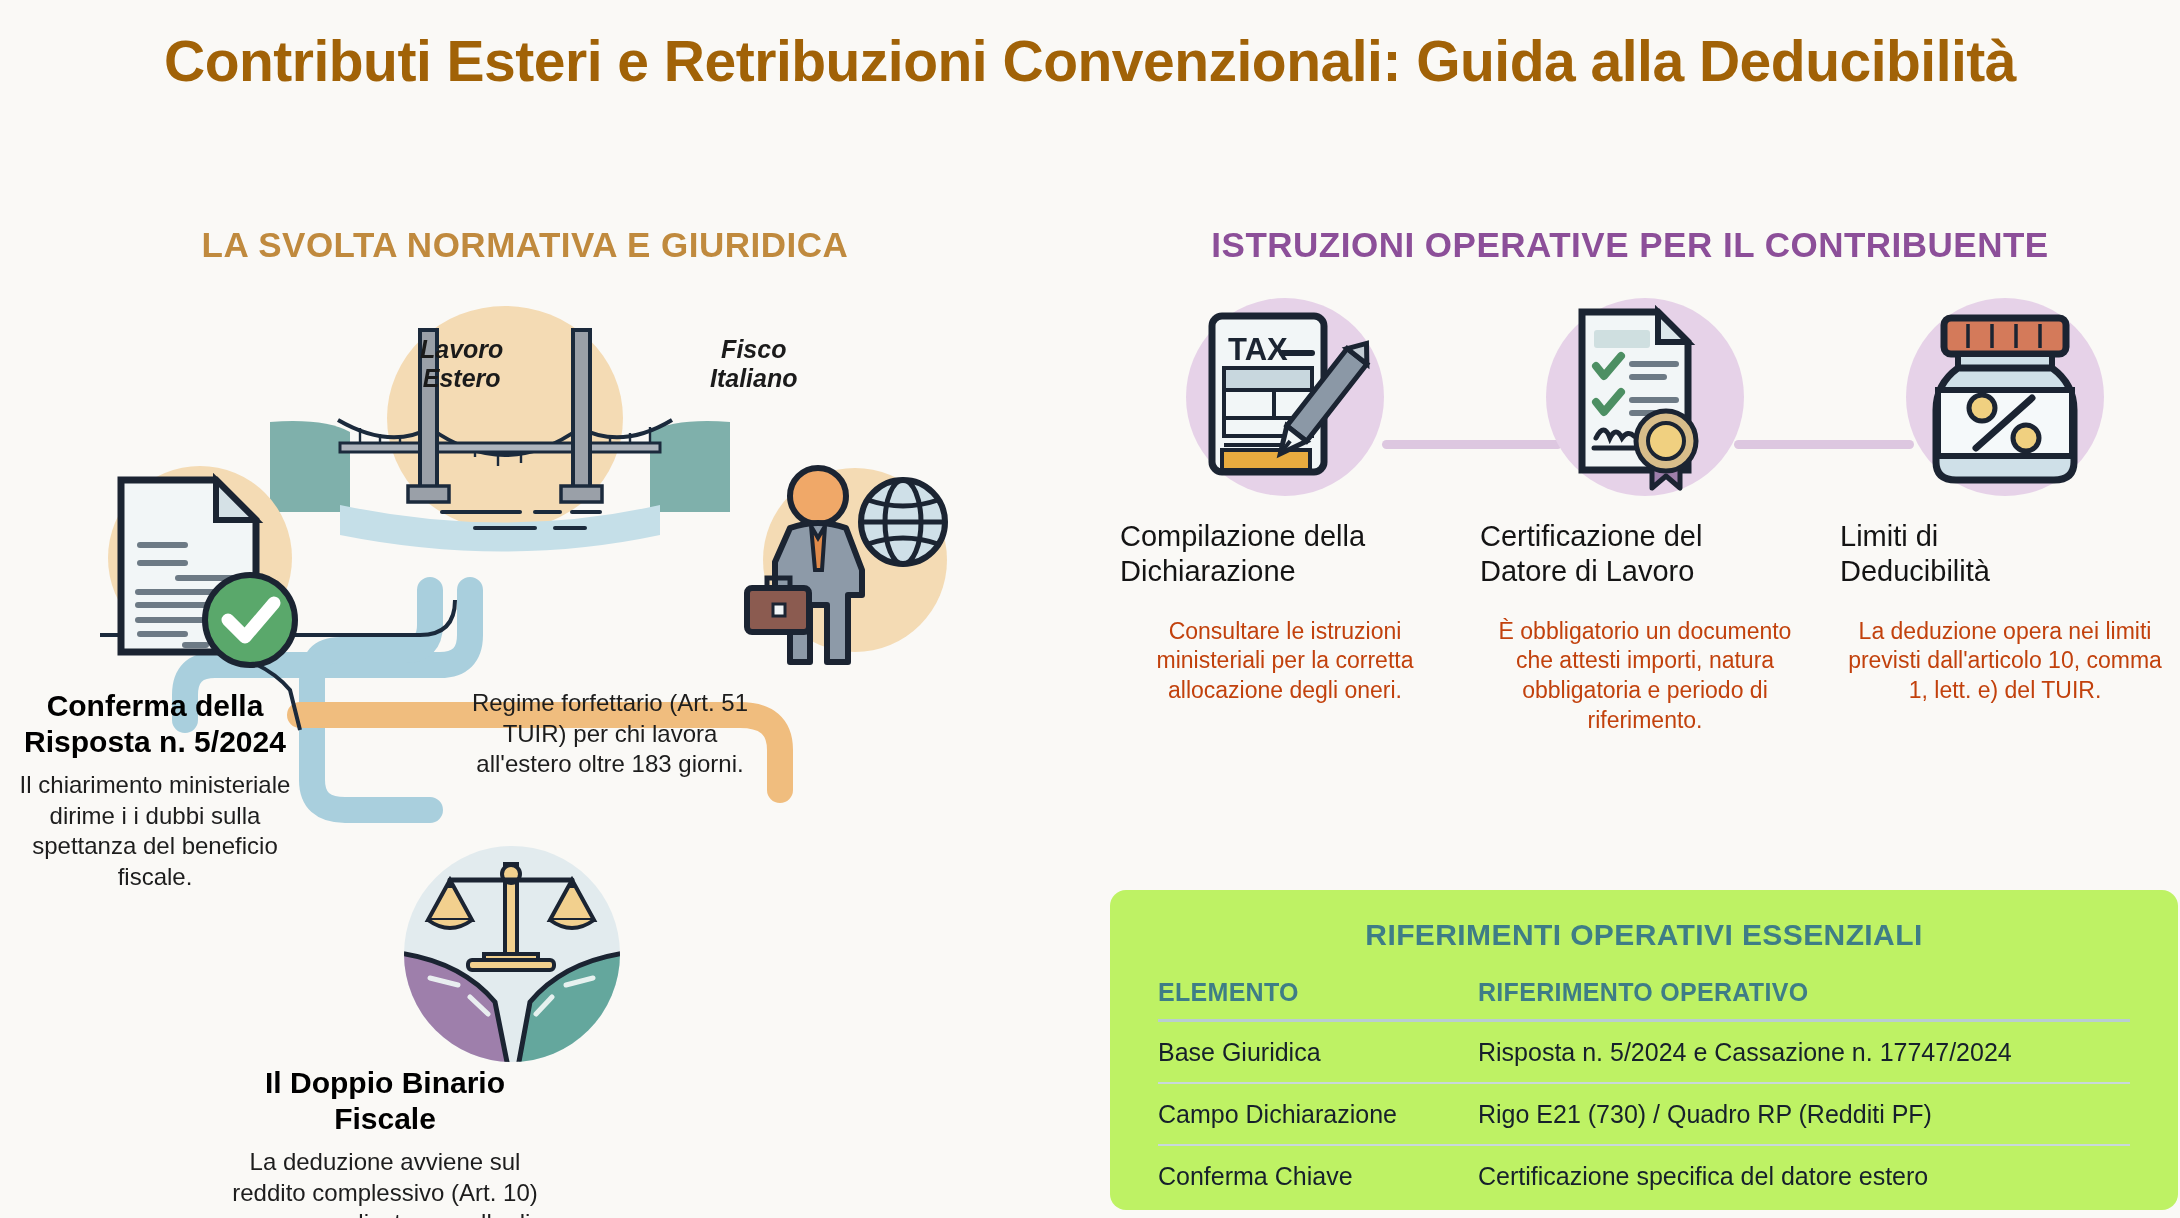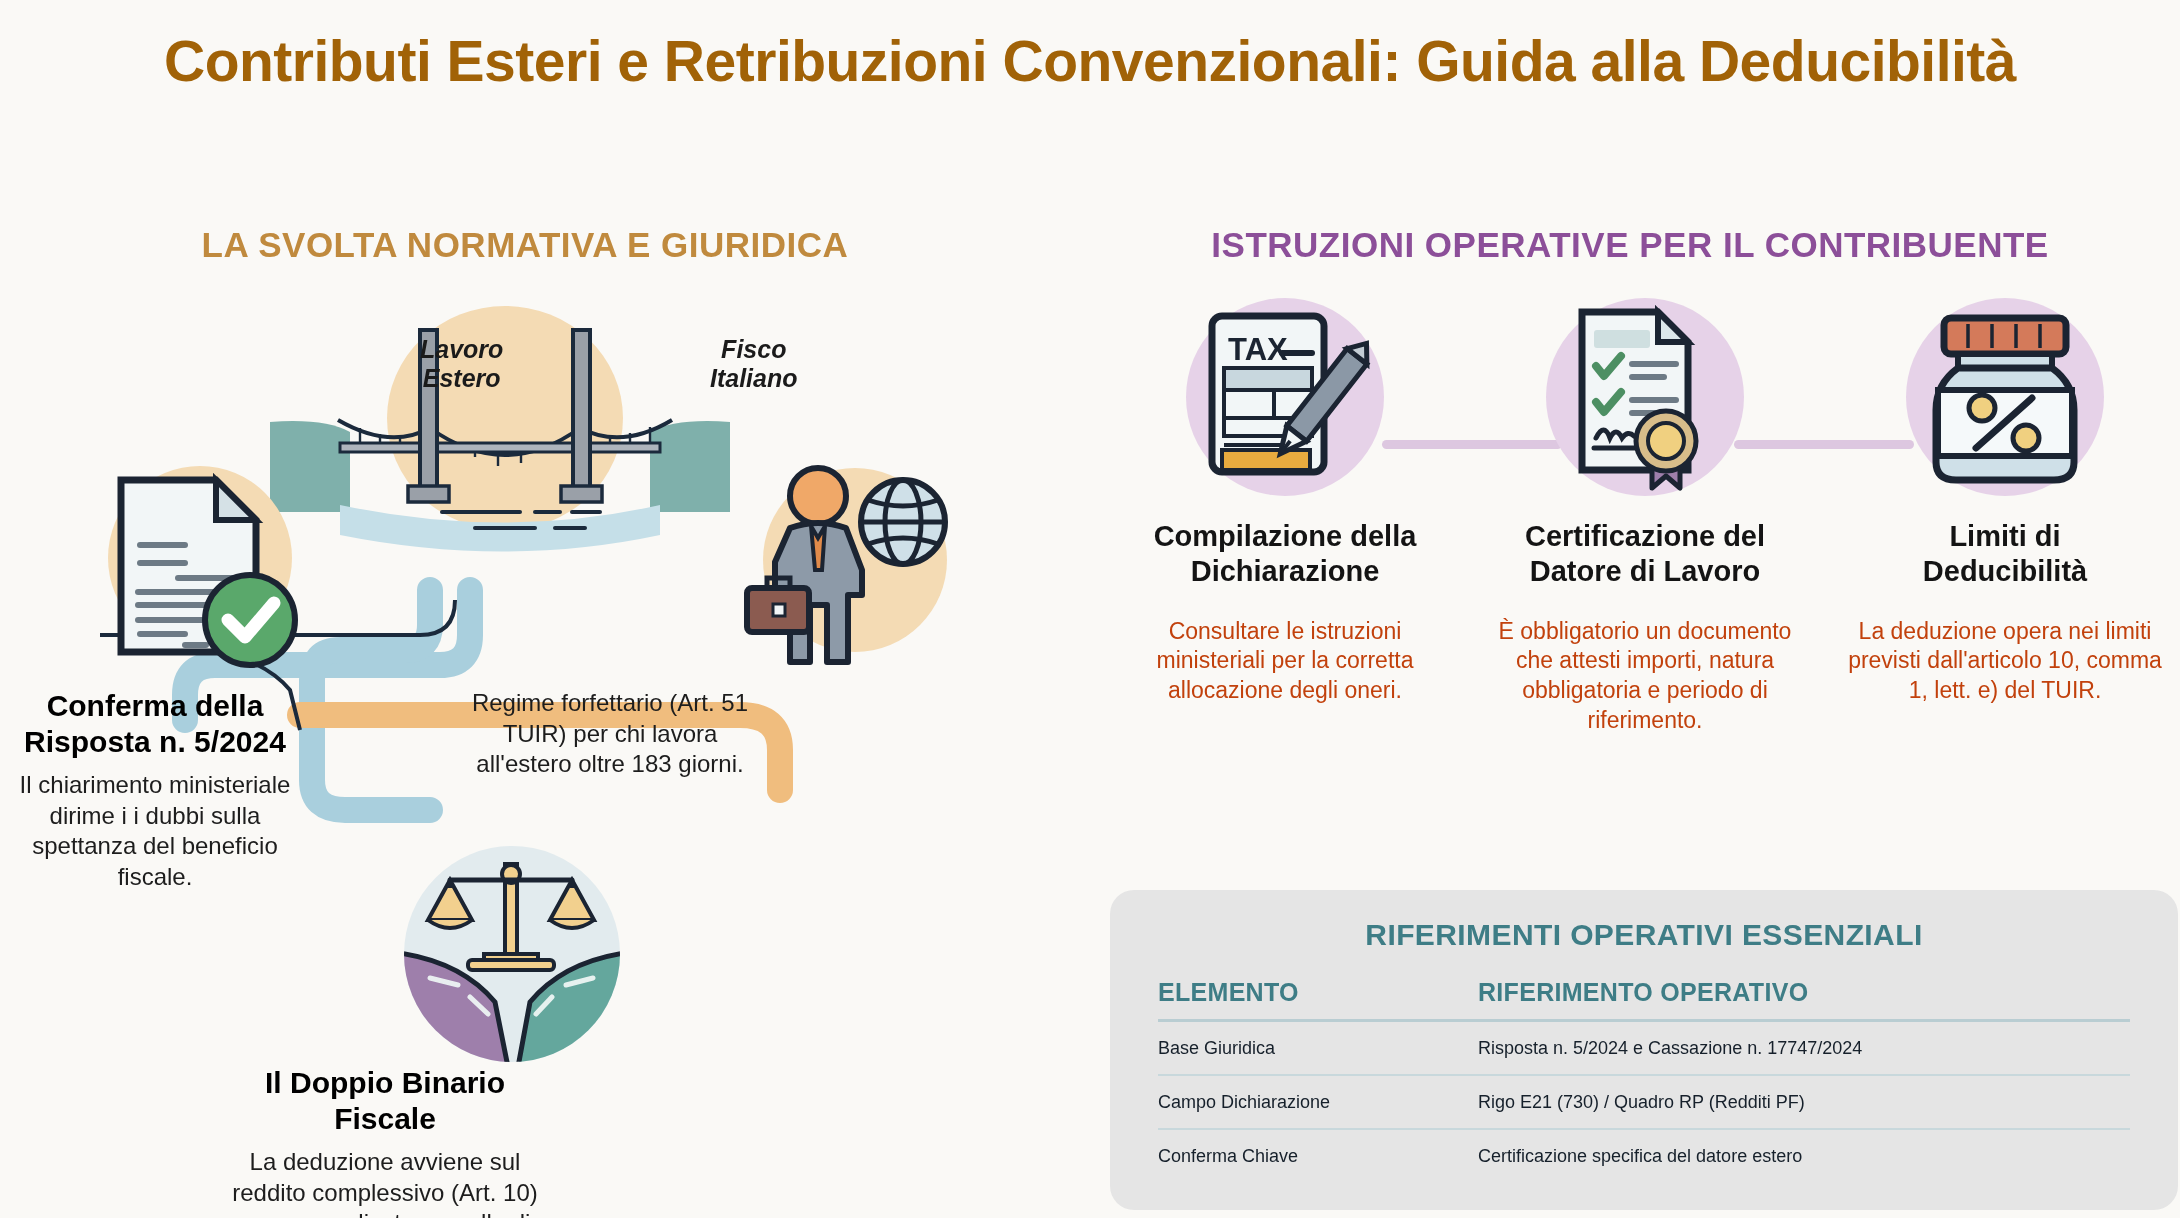--- a/index.html
+++ b/index.html
@@ -187,43 +187,42 @@
   .step-icon-svg {
     position: absolute;
     top: 8px;
     left: 50%;
     transform: translateX(-50%);
     width: 198px;
     height: 198px;
   }
   .step-title {
     margin-top: 14px;
-    text-align: center;
     font-size: 29px;
-    font-weight: bold;
+    font-weight: normal;
     color: #141414;
     line-height: 1.2;
   }
   .step-body {
     margin-top: 28px;
     text-align: center;
     font-size: 23px;
     color: #c2410c;
     line-height: 1.3;
   }
 
   
   .ref-box {
     position: absolute;
     top: 600px;
     left: -10px;
     width: 1068px;
     height: 320px;
-    background: #e5e5e5;
-    border-radius: 24px;
+    background: #bef264;
+    border-radius: 16px;
   }
   .ref-title {
     margin-top: 28px;
     text-align: center;
     font-size: 30px;
     font-weight: bold;
     color: #3e7d86;
     letter-spacing: 0.4px;
   }
   .ref-table {
@@ -235,21 +234,21 @@
     text-align: left;
     font-size: 25px;
     font-weight: bold;
     color: #3e7d86;
     letter-spacing: 0.3px;
     padding: 0 0 12px 0;
     border-bottom: 3px solid #b9cdd2;
   }
   .ref-table td {
     text-align: left;
-    font-size: 18px;
+    font-size: 25px;
     color: #16202b;
     padding: 16px 0 15px 0;
     border-bottom: 2px solid #c8d8dc;
   }
   .ref-table tr:last-child td { border-bottom: none; }
   .col-elemento { width: 320px; }
 </style>
 </head>
 <body>
 

